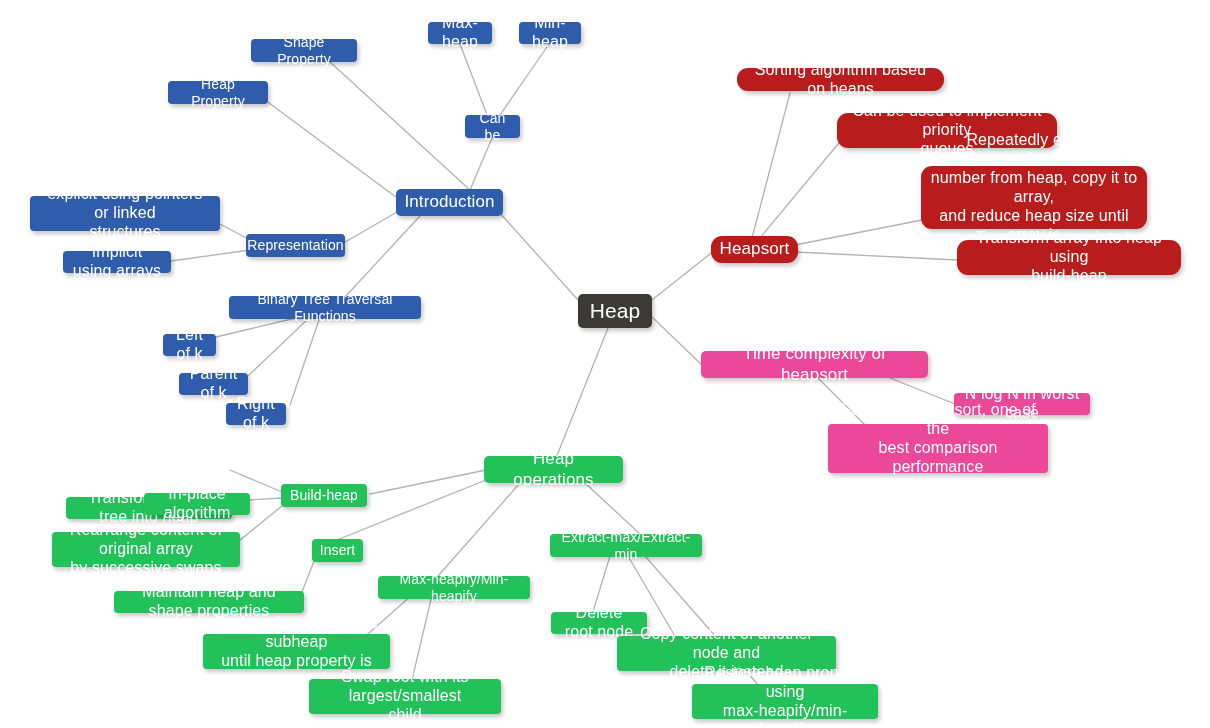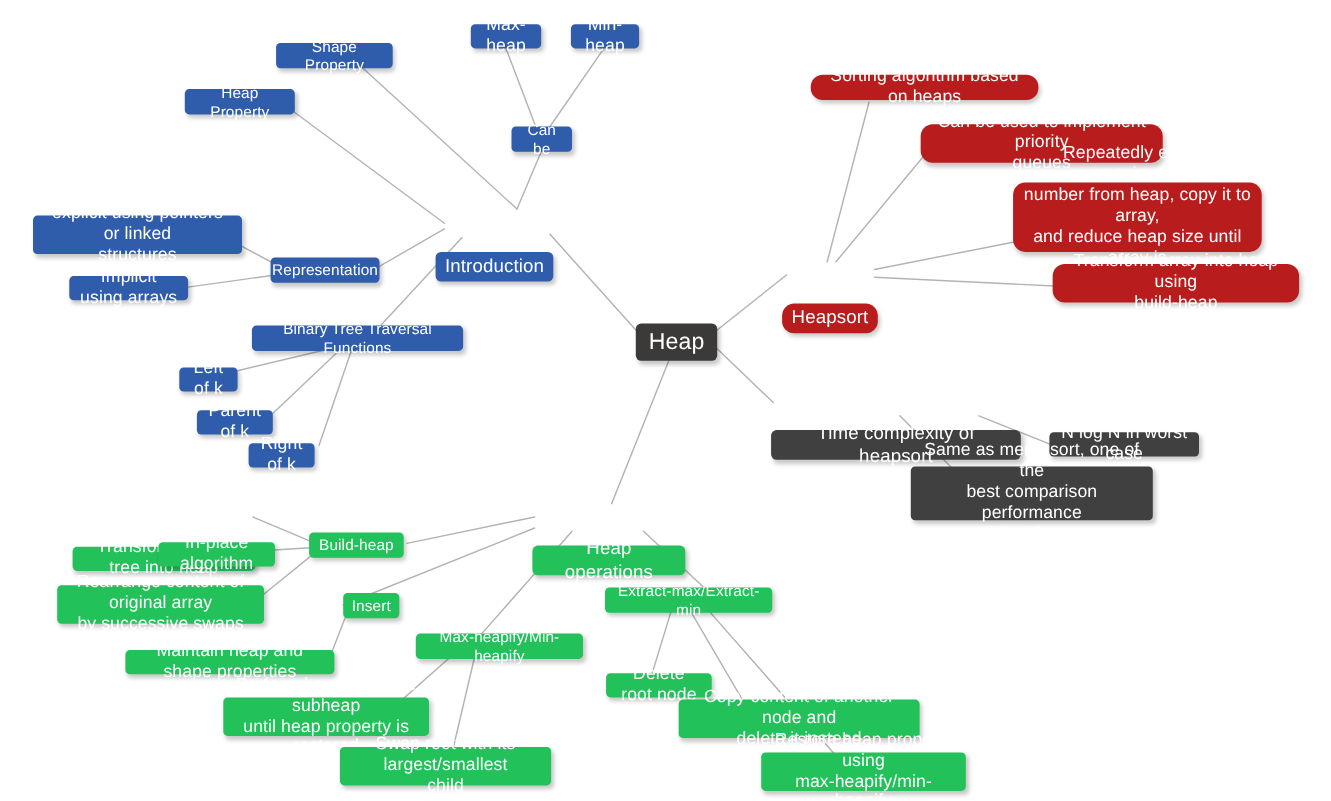--- a/index.html
+++ b/index.html
@@ -41,26 +41,26 @@
     box-shadow: 2px 3px 4px rgba(0,0,0,0.22);
     white-space: pre-line;
     letter-spacing: 0.1px;
   }
   .root {
     background: #3b3a38;
     font-size: 21px;
     border-radius: 5px;
     padding: 5px 14px;
   }
-  .lvl1 { font-size: 17px; border-radius: 5px; padding: 4px 12px; margin-top: 40px; }
+  .lvl1 { font-size: 17px; border-radius: 5px; padding: 4px 12px; }
   .lvl2 { font-size: 14px; }
   .lvl3 { font-size: 16px; }
   .c-blue   { background: #2f5cab; }
   .c-red    { background: #b91c1c; border-radius: 11px; }
-  .c-orange { background: #404040; }
+  .c-orange { background: #ec4899; }
   .c-green  { background: #22c15a; }
 </style>
 </head>
 <body>
 
 <div id="canvas">
 
   <svg id="edges" viewBox="0 0 1210 728" width="1210" height="728" xmlns="http://www.w3.org/2000/svg">
     <g stroke="#b3b3b3" stroke-width="1.3" fill="none" stroke-linecap="round">
 

